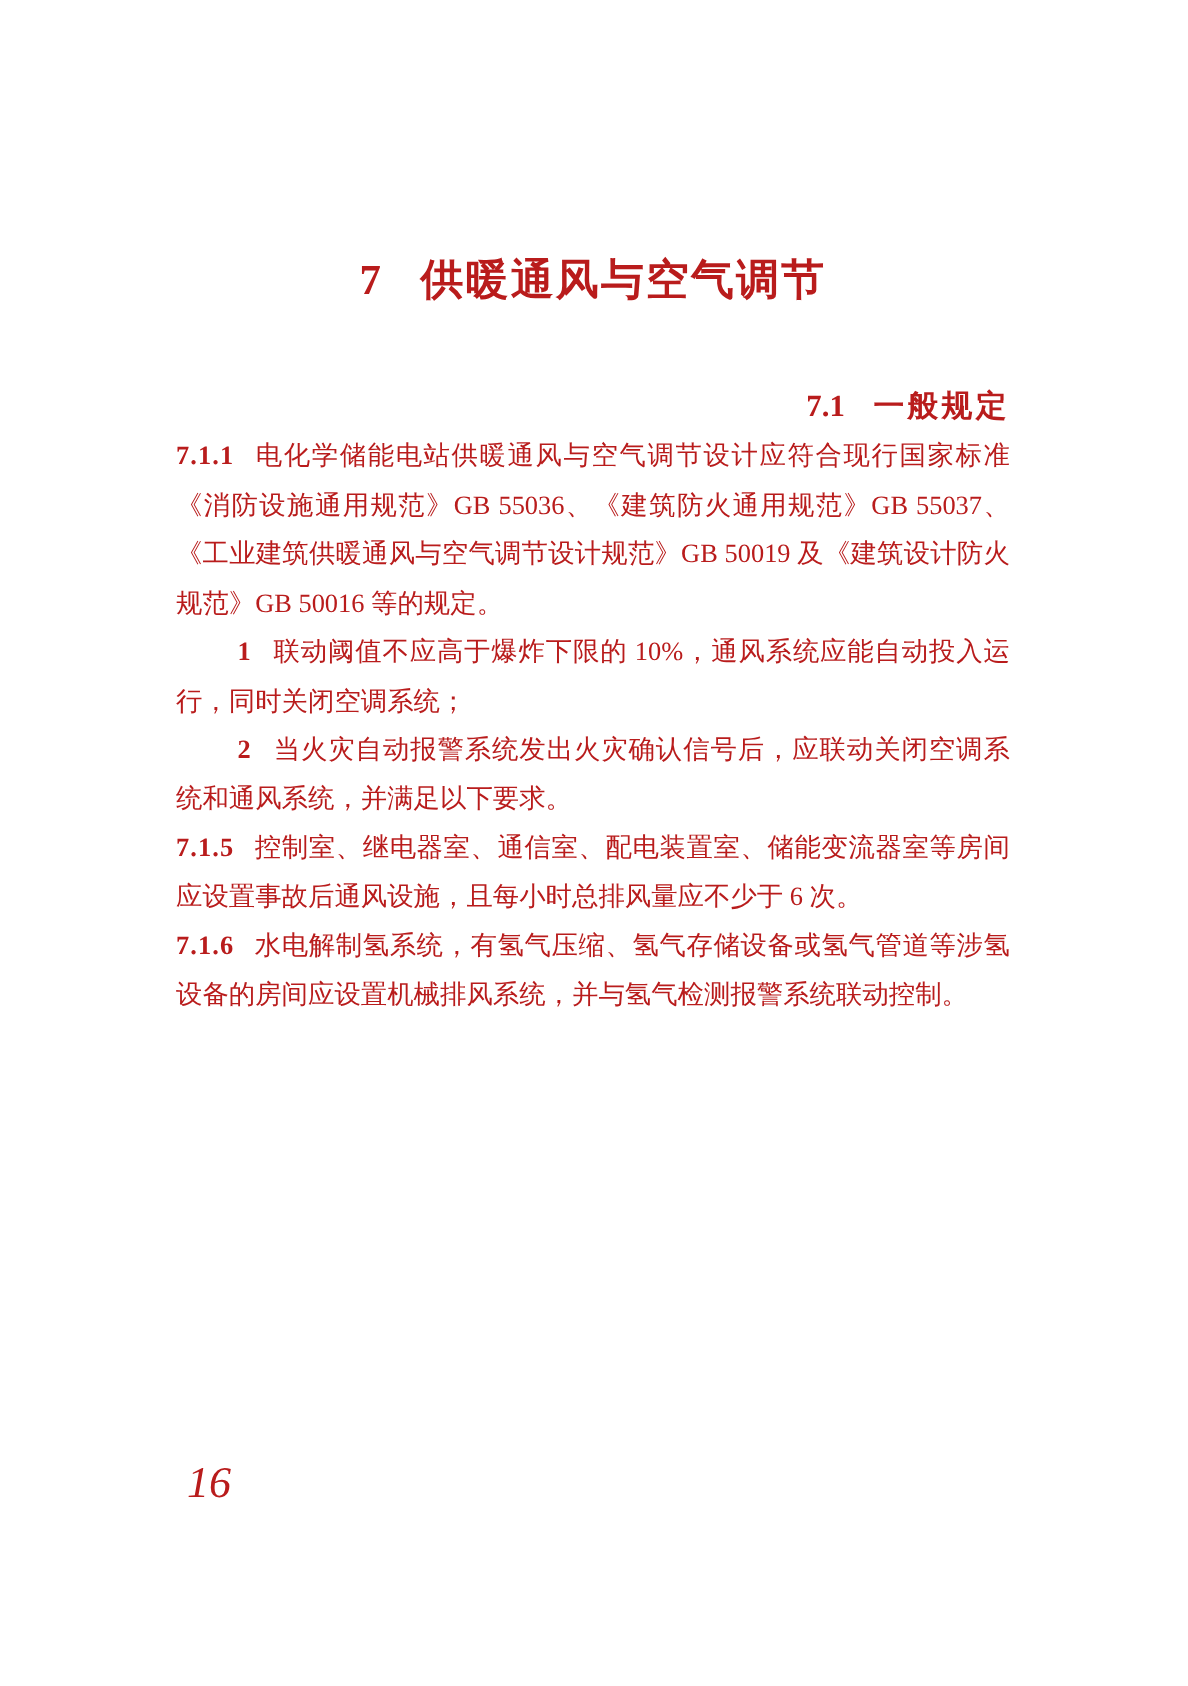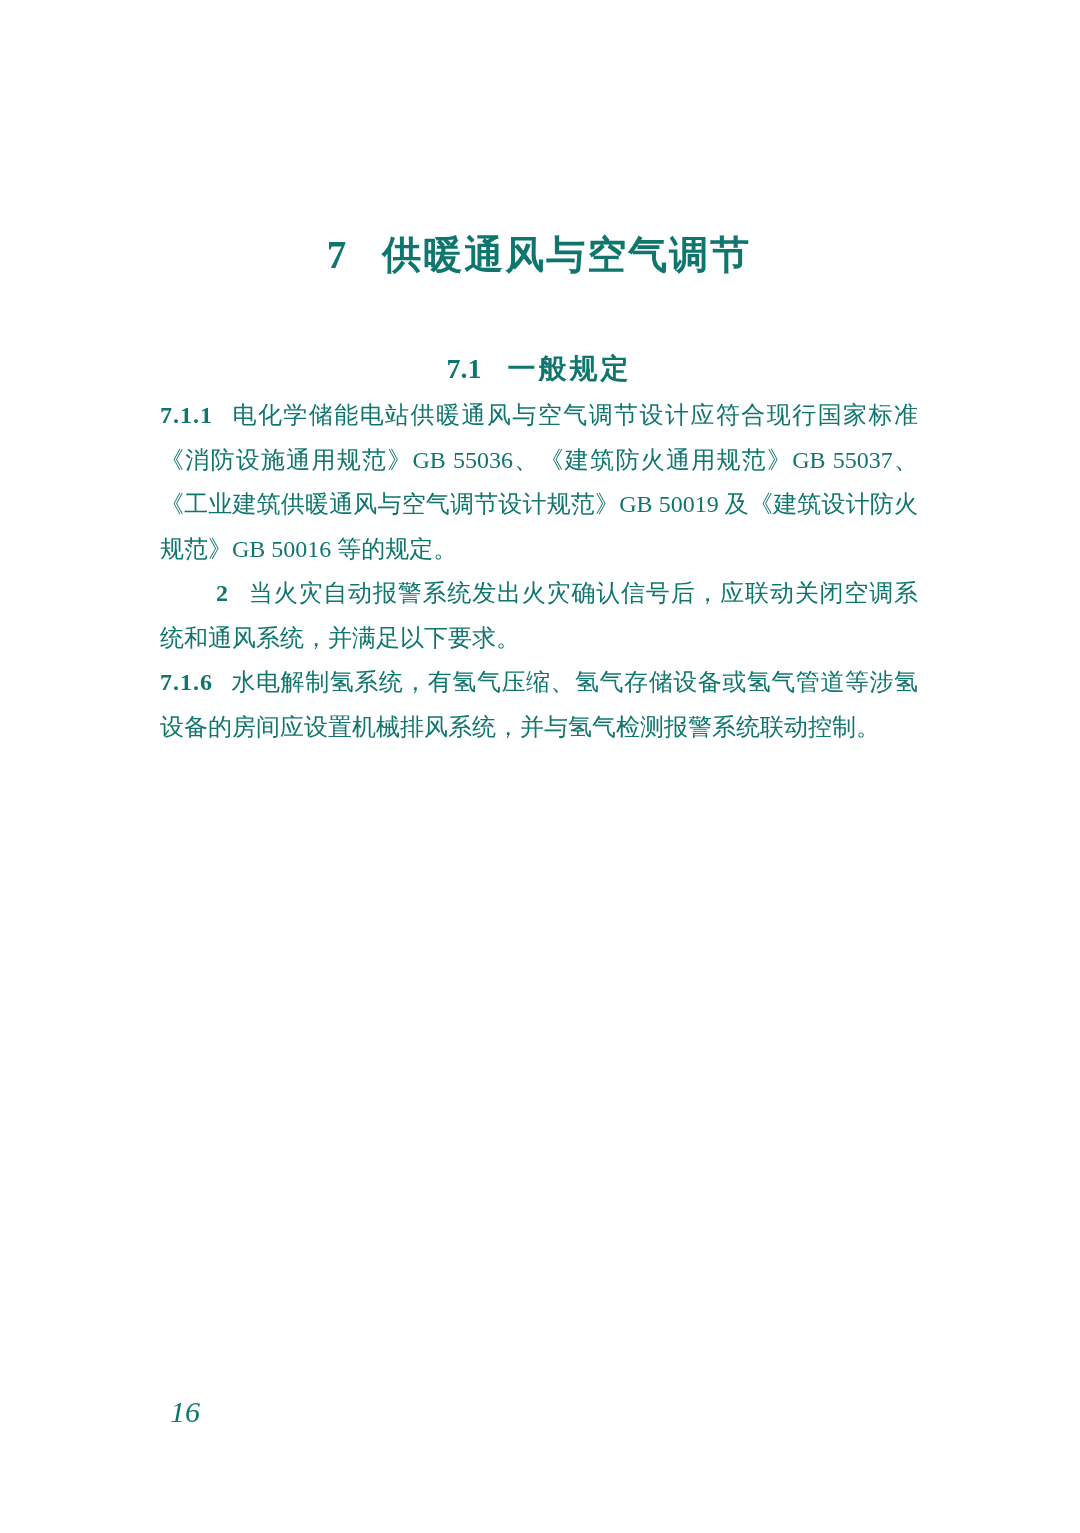--- a/index.html
+++ b/index.html
@@ -5,21 +5,21 @@
   html, body {
     margin: 0;
     padding: 0;
     background: #ffffff;
   }
   .page {
     position: relative;
     width: 1080px;
     height: 1533px;
     background: #ffffff;
-    color: #0f766e;
+    color: #b91c1c;
     font-family: "Liberation Serif", "DejaVu Serif", serif;
     overflow: hidden;
   }
   .chapter-title {
     position: absolute;
     left: 160px;
     top: 204px;
     width: 758px;
     text-align: center;
     font-size: 39px;
@@ -30,21 +30,21 @@
   }
   .chapter-title .num {
     margin-right: 36px;
     letter-spacing: 0;
   }
   .section-title {
     position: absolute;
     left: 160px;
     top: 327px;
     width: 758px;
-    text-align: center;
+    text-align: right;
     font-size: 28px;
     font-weight: bold;
     line-height: 38px;
     white-space: nowrap;
   }
   .section-title .num {
     margin-right: 26px;
   }
   .section-title .name {
     font-family: "Liberation Sans", "DejaVu Sans", sans-serif;
@@ -70,22 +70,22 @@
   .subitem {
     text-indent: 56px;
   }
   .snum {
     font-weight: bold;
     margin-right: 20px;
   }
   .page-number {
     position: absolute;
     left: 170px;
-    top: 1394px;
-    font-size: 30px;
+    top: 1330px;
+    font-size: 40px;
     font-style: italic;
     line-height: 36px;
   }
 </style>
 </head>
 <body>
 
 <div class="page">
 
   <h1 class="chapter-title">
@@ -95,24 +95,26 @@
   <h2 class="section-title">
     <span class="num">7.1</span><span class="name">一般规定</span>
   </h2>
 
   <div class="body-text">
 
     <p class="clause"><span class="cnum">7.1.1</span><span>电化学储能电站供暖通风与空气调节设计应符合现行国家标准《消防设施通用规范》GB 55036、《建筑防火通用规范》GB 55037、《工业建筑供暖通风与空气调节设计规范》GB 50019 及《建筑设计防火规范》GB 50016 等的规定。</span></p>
 
 
 
+    <p class="subitem"><span class="snum">1</span><span>联动阈值不应高于爆炸下限的 10%，通风系统应能自动投入运行，同时关闭空调系统；</span></p>
 
     <p class="subitem"><span class="snum">2</span><span>当火灾自动报警系统发出火灾确认信号后，应联动关闭空调系统和通风系统，并满足以下要求。</span></p>
 
 
+    <p class="clause"><span class="cnum">7.1.5</span><span>控制室、继电器室、通信室、配电装置室、储能变流器室等房间应设置事故后通风设施，且每小时总排风量应不少于 6 次。</span></p>
 
     <p class="clause"><span class="cnum">7.1.6</span><span>水电解制氢系统，有氢气压缩、氢气存储设备或氢气管道等涉氢设备的房间应设置机械排风系统，并与氢气检测报警系统联动控制。</span></p>
 
   </div>
 
   <div class="page-number">16</div>
 
 </div>
 
 </body></html>

